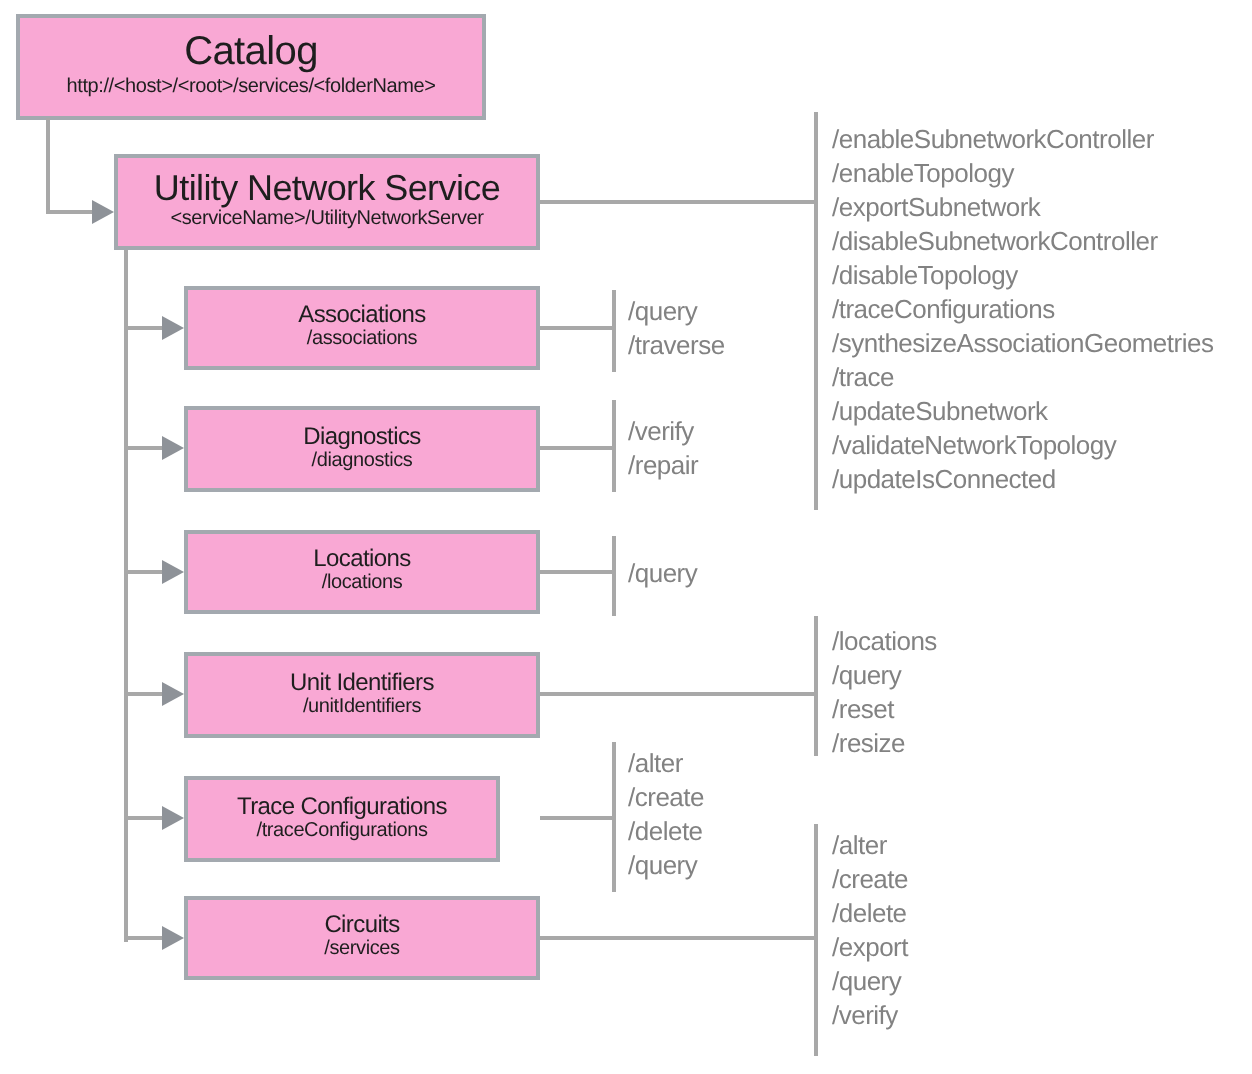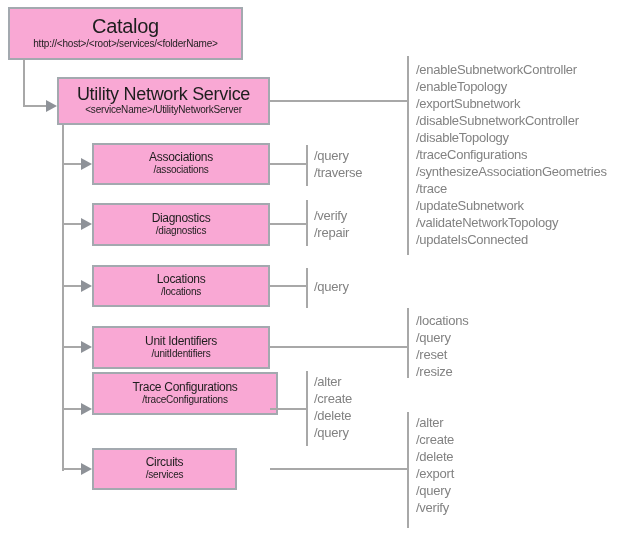--- a/index.html
+++ b/index.html
@@ -60,26 +60,26 @@
   <div class="node" style="left:92px;top:265px;width:178px;height:42px">
     <div class="title t-res">Locations</div>
     <div class="sub">/locations</div>
   </div>
 
   <div class="node" style="left:92px;top:326px;width:178px;height:43px">
     <div class="title t-res">Unit Identifiers</div>
     <div class="sub">/unitIdentifiers</div>
   </div>
 
-  <div class="node" style="left:92px;top:372px;width:186px;height:43px">
+  <div class="node" style="left:92px;top:388px;width:158px;height:43px">
     <div class="title t-res">Trace Configurations</div>
     <div class="sub">/traceConfigurations</div>
   </div>
 
-  <div class="node" style="left:92px;top:448px;width:145px;height:42px">
+  <div class="node" style="left:92px;top:448px;width:178px;height:42px">
     <div class="title t-res">Circuits</div>
     <div class="sub">/services</div>
   </div>
 
   <div class="line" style="left:23px;top:59px;width:2px;height:48px"></div>
   <div class="line" style="left:23px;top:105px;width:23px;height:2px"></div>
   <div class="arrowhead" style="left:46px;top:100px"></div>
 
   <div class="line" style="left:62px;top:125px;width:2px;height:346px"></div>
 

